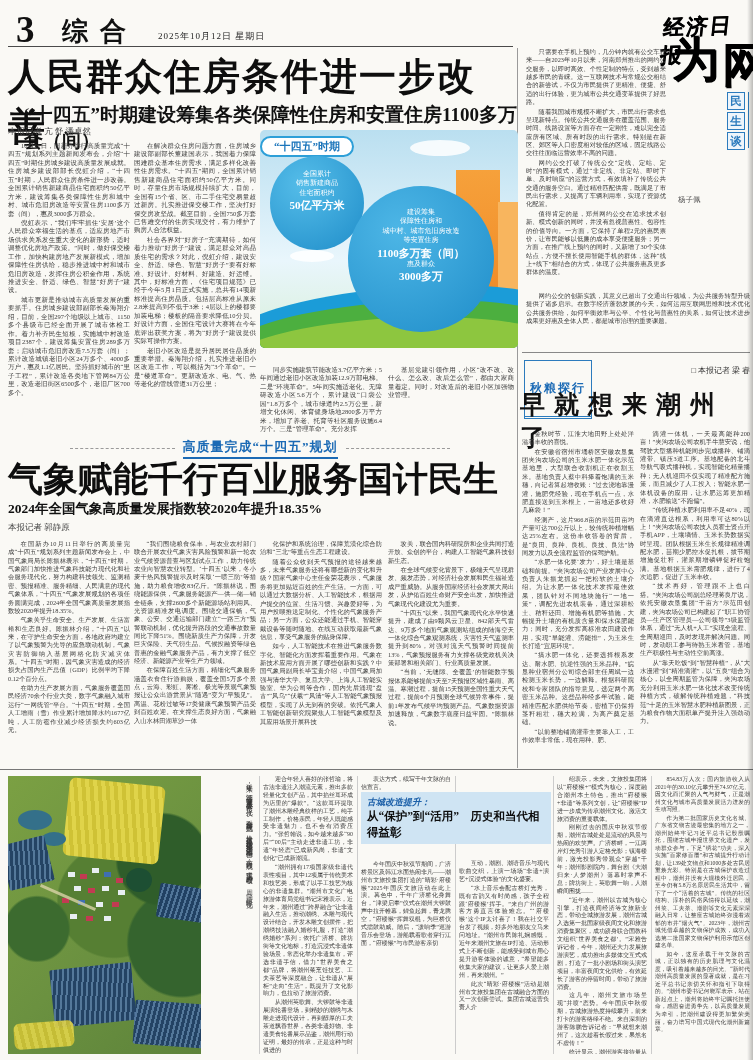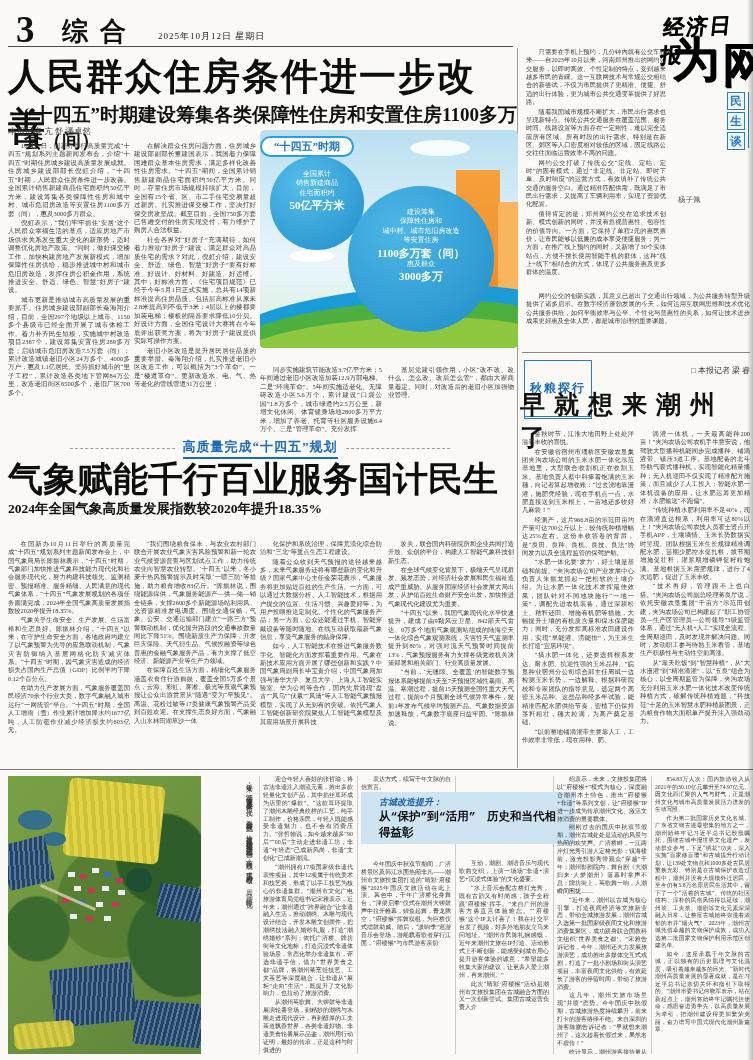--- a/index.html
+++ b/index.html
@@ -45,21 +45,21 @@
   .stat{border-radius:50%;color:#fff;text-align:center;position:absolute;}
   .stat .s{font-size:7px;line-height:1.35;display:block;}
   .stat .b{font-size:11px;font-weight:bold;display:block;line-height:1.3;}
   .tower{position:absolute;}
   .win{background-image:
       repeating-linear-gradient(0deg,rgba(255,255,255,.8) 0 2px,transparent 2px 8px),
       repeating-linear-gradient(90deg,rgba(255,255,255,.8) 0 2px,transparent 2px 8px);}
   .wave{position:absolute;border-radius:50%;}
   .cloud{position:absolute;background:#fff;border-radius:50%;opacity:.85;}
   
-  .hbox{background:#cfe4f3;padding:4px 18px;font-family:Liberation Mono, monospace;}
+  .hbox{background:#cfe4f3;padding:4px 6px;}
   .hbox .kick{color:#1b5fa8;font-weight:bold;font-size:9px;font-style:italic;display:block;}
   .hbox .main{color:#0d0d0d;font-weight:bold;font-size:11.5px;line-height:1.35;display:block;}
   
   .photo{overflow:hidden;background:
      radial-gradient(circle at 80% 30%,#2f5d2a 0 18%,transparent 19%),
      radial-gradient(circle at 90% 60%,#35642e 0 22%,transparent 23%),
      radial-gradient(circle at 15% 55%,#3c6b2f 0 14%,transparent 15%),
      radial-gradient(circle at 55% 45%,#567f33 0 30%,transparent 31%),
      linear-gradient(135deg,#7ba043,#6b9140 55%,#5d833a);}
   .solar{position:absolute;background:repeating-linear-gradient(100deg,#203f66 0 3px,#53779f 3px 5px);
@@ -160,20 +160,21 @@
     </div>
 
   <div class="abs div1" style="left:70px;top:438px;width:380px;">
     <span class="dash"></span>
     <span class="lbl">高质量完成“十四五”规划</span>
     <span class="dash"></span>
   </div>
 
   <div class="abs headline1 center" style="left:8px;top:456px;width:505px;font-size:35px;letter-spacing:0;">气象赋能千行百业服务国计民生</div>
   <div class="abs subhead center" style="left:8px;top:500px;width:505px;font-size:13.5px;">2024年全国气象高质量发展指数较2020年提升18.35%</div>
+  <div class="abs byline center" style="left:8px;top:522px;width:505px;font-size:8.5px;">本报记者  郭静原</div>
 
   <div class="col f63" style="left:8px;top:540px;width:122px;height:228px;">
       <p>在国新办10月11日举行的高质量完成“十四五”规划系列主题新闻发布会上，中国气象局局长陈振林表示，“十四五”时期，气象部门加快推进气象科技能力现代化和社会服务现代化，努力构建科技领先、监测精密、预报精准、服务精细、人民满意的现代气象体系，“十四五”气象发展规划的各项任务圆满完成，2024年全国气象高质量发展指数较2020年提升18.35%。</p>
       <p>气象关乎生命安全、生产发展、生活富裕和生态良好。陈振林介绍，“十四五”以来，在守护生命安全方面，各地政府均建立了以气象预警为先导的应急联动机制，气象灾害防御纳入基层网格化防灾减灾体系。“十四五”时期，因气象灾害造成的经济损失占国内生产总值（GDP）比例平均下降0.12个百分点。</p>
       <p>在助力生产发展方面，气象服务覆盖国民经济70余个行业大类，数字气象融入城市运行“一网统管”平台。“十四五”时期，全国人工增雨（雪）作业累计增加降水约1677亿吨，人工防雹作业减少经济损失约603亿元。</p>
     </div>
   <div class="col f63" style="left:134px;top:540px;width:122px;height:228px;">
       <p>“我们围绕粮食保丰，与农业农村部门联合开展农业气象灾害风险预警和新一轮农业气候资源普查与区划试点工作，助力传统农业向智慧农业转型。‘十四五’以来，冬小麦干热风预警提示及时采取‘一喷三防’等措施，助力粮食增收83亿斤。”陈振林说，围绕能源保供，气象服务能源产—供—储—销全链条，支撑2600多个新能源场站利用风、光资源精准发电调度。围绕交通保畅，气象、公安、交通运输部门建立“一路三方”预警联动机制，优化提升路段的交通事故数量同比下降51%。围绕新质生产力保障，开发巨灾保险、天气衍生品、气候投融资等绿色普惠的金融气象服务产品，有力支撑了低空经济、新能源产业等生产力领域。</p>
       <p>在保障百姓生活方面，精细化气象服务涵盖衣食住行游购娱，覆盖全国5万多个景点，云海、彩虹、雾凇、极光等景观气象预报让公众出游赏景从“随遇”变为“早预见”。高温、花粉过敏等17类健康气象预警产品受到百姓欢迎。在支撑生态良好方面，气象融入山水林田湖草沙一体</p>
     </div>

